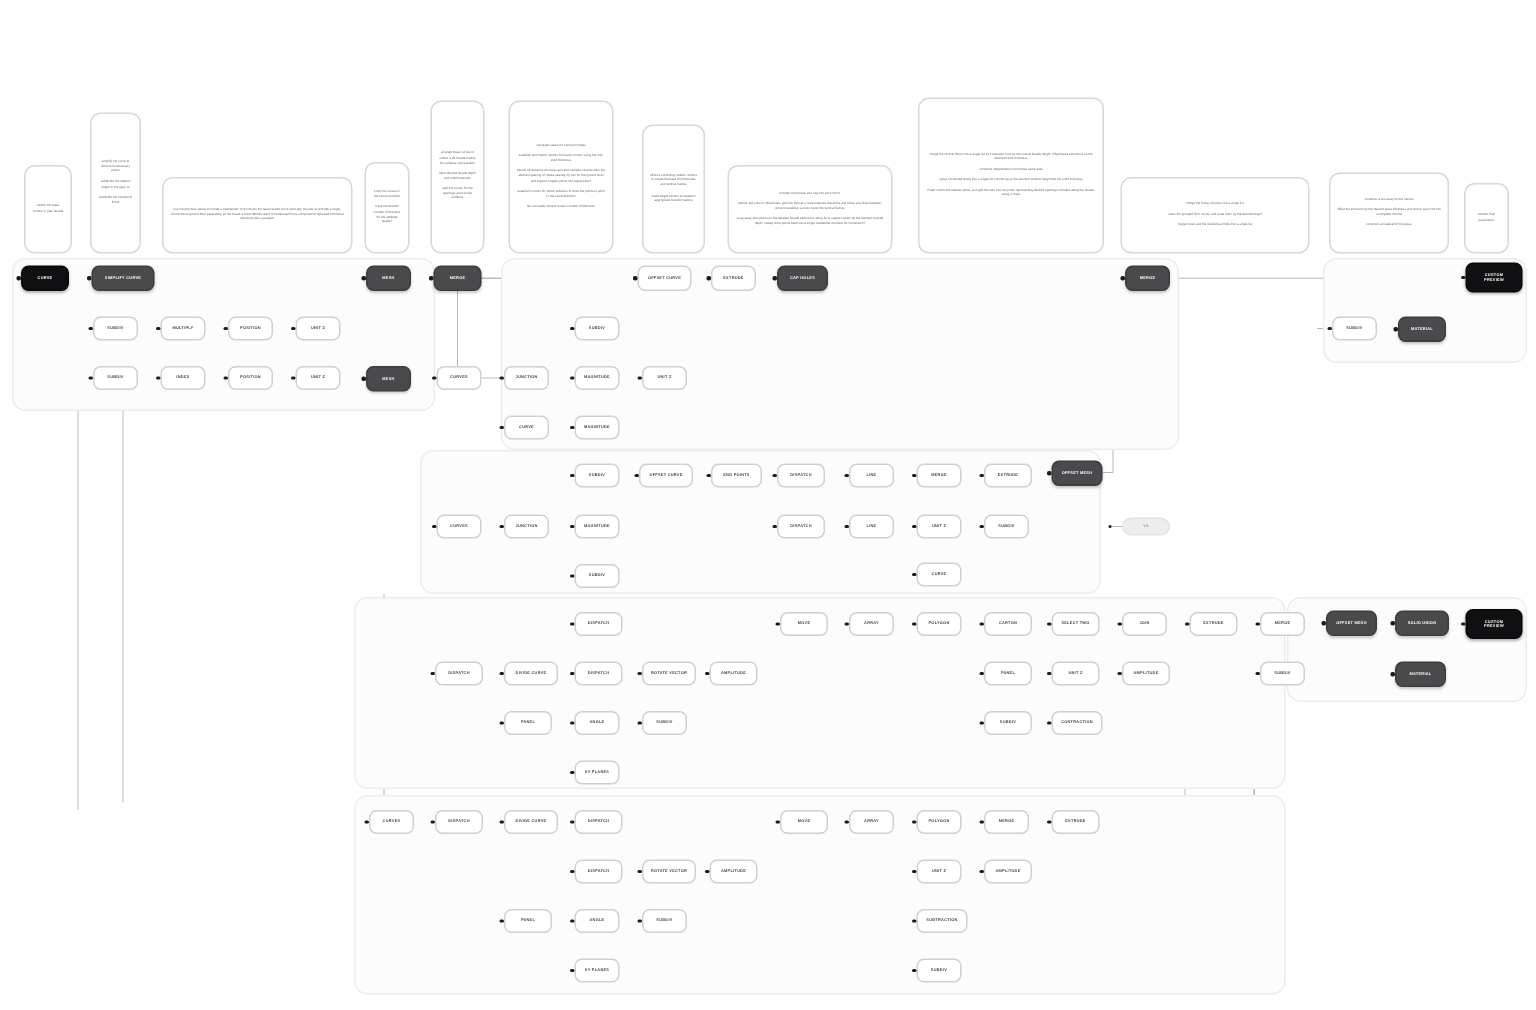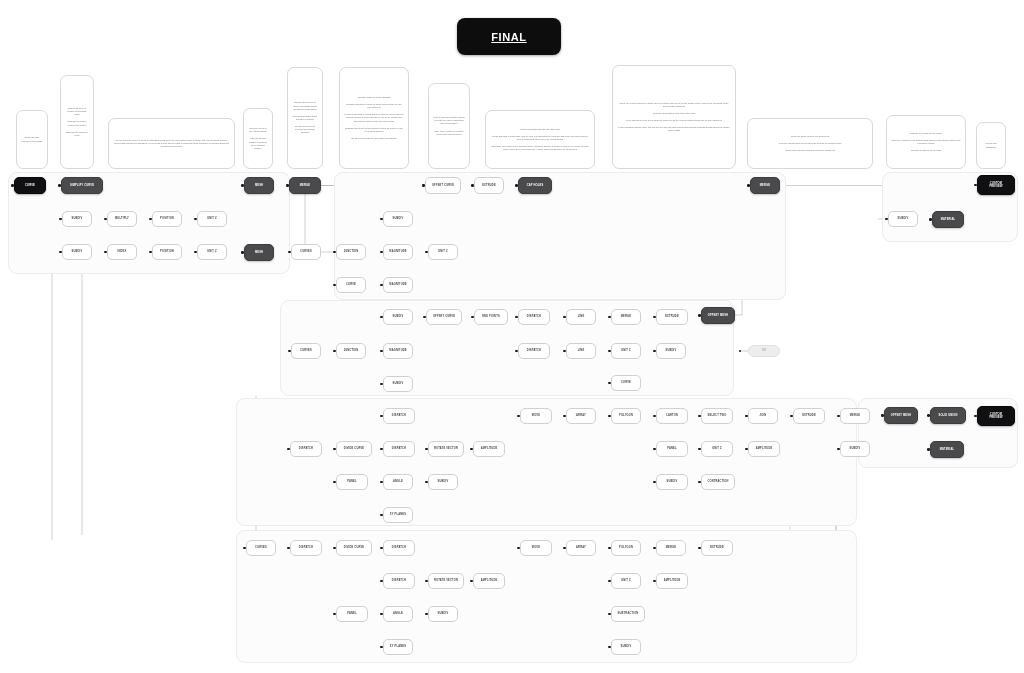--- a/index.html
+++ b/index.html
@@ -242,23 +242,20 @@
   </svg>
 
   <div class="group" style="left:8px;top:172px;width:282px;height:102px;"></div>
   <div class="group" style="left:334px;top:172px;width:452px;height:128px;"></div>
   <div class="group" style="left:280px;top:300px;width:454px;height:96px;"></div>
   <div class="group" style="left:236px;top:398px;width:621px;height:128px;"></div>
   <div class="group" style="left:236px;top:530px;width:621px;height:133px;"></div>
   <div class="group" style="left:882px;top:172px;width:136px;height:70px;"></div>
   <div class="group" style="left:858px;top:398px;width:160px;height:70px;"></div>
 
-  <div class="title-chip" style="left:457px;top:18px;width:104px;height:37px;">
-    <span>FINAL</span>
-  </div>
 
   <div id="notes-layer">
       <div class="note" style="left: 16px; top: 110px; width: 32px; height: 59px;">
         <p>sketch the base contour in plan facade</p>
       </div>
       <div class="note" style="left: 60px; top: 75px; width: 34px; height: 94px;">
         <p>simplify the curve to remove unnecessary points</p>
         <p>subdivide the relative length in the span to</p>
         <p>subdivide the number of floors</p>
       </div>

